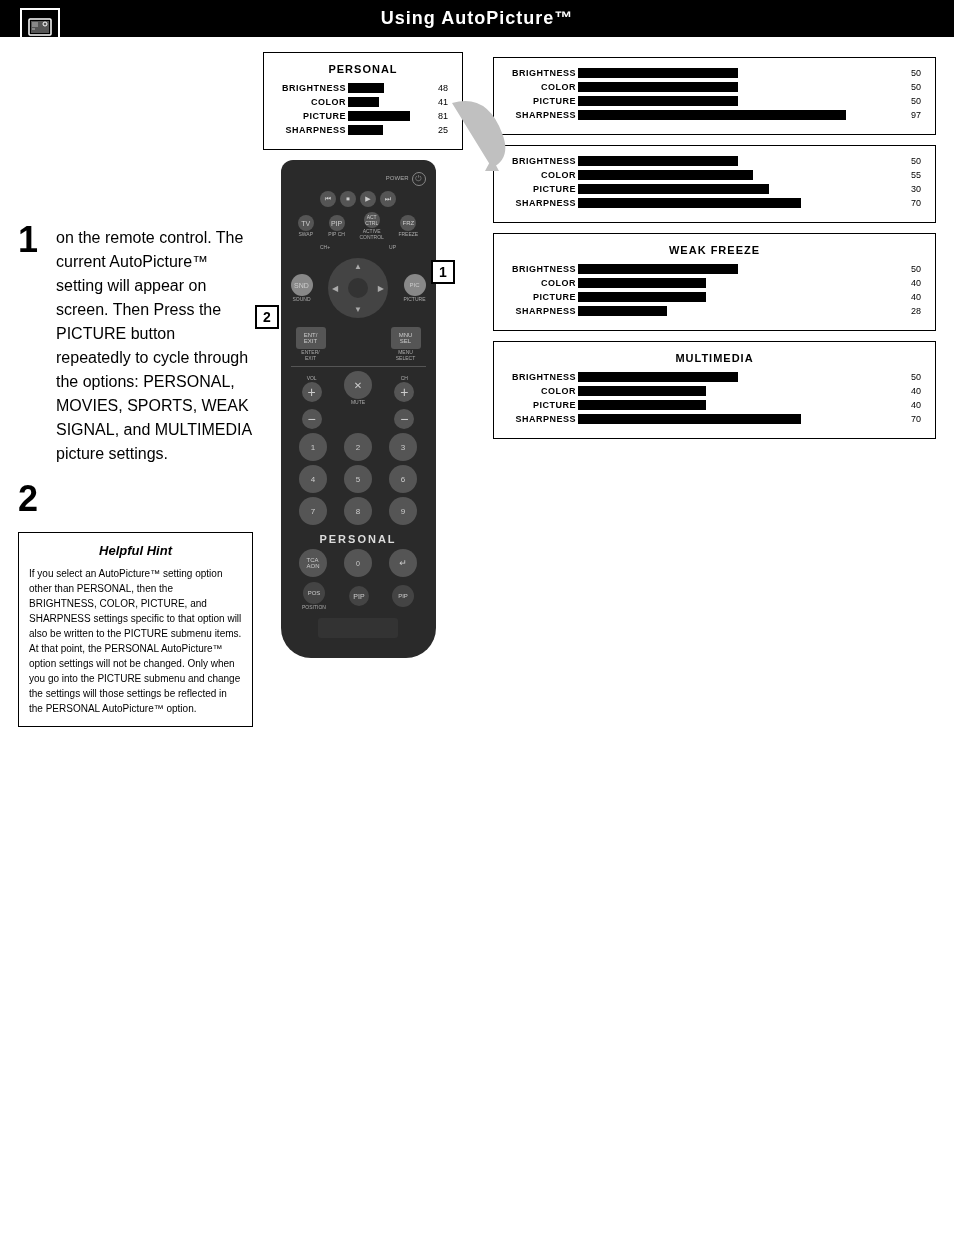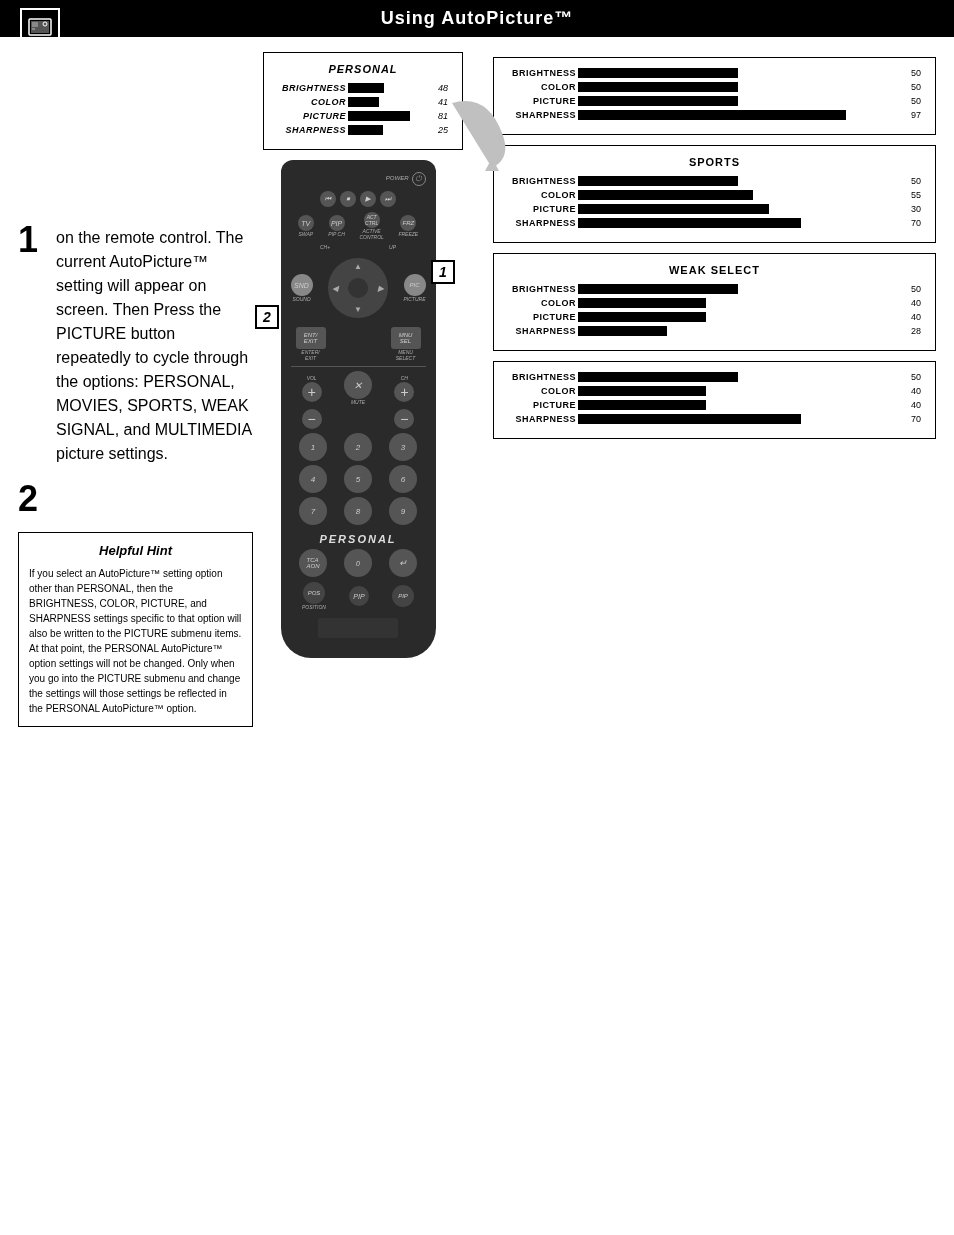--- a/index.html
+++ b/index.html
@@ -275,21 +275,21 @@
     </div>
 
     <div class="hint-box">
       <div class="hint-title">
         <span style="font-style:italic;">Helpful Hint</span>
       </div>
       <div class="hint-text">If you select an AutoPicture™ setting option other than PERSONAL, then the BRIGHTNESS, COLOR, PICTURE, and SHARPNESS settings specific to that option will also be written to the PICTURE submenu items. At that point, the PERSONAL AutoPicture™ option settings will not be changed. Only when you go into the PICTURE submenu and change the settings will those settings be reflected in the PERSONAL AutoPicture™ option.</div>
     </div>
   </div>
 
-  <div style="width:210px; flex-shrink:0; position:relative;font-style:italic;">
+  <div style="width:210px; flex-shrink:0; position:relative;">
 
     <div style="margin-bottom:0; margin-left:10px;">
       <div class="settings-panel" style="width:195px; position:relative;">
         <div class="panel-title">PERSONAL</div>
         <div id="personal-rows">
             <div class="setting-row">
               <div class="setting-label">BRIGHTNESS</div>
               <div class="setting-bar-container">
                 <div class="setting-bar" style="width: 48%;"></div>
               </div>
@@ -490,21 +490,20 @@
             <div class="setting-label">SHARPNESS</div>
             <div class="setting-bar-container">
               <div class="setting-bar" style="width: 84%;"></div>
             </div>
             <div class="setting-value">97</div>
           </div>
         </div>
     </div>
 
     <div class="settings-panel" style="margin-bottom:10px;">
-      <div class="panel-title">SPORTS</div>
       <div id="sports-rows">
           <div class="setting-row">
             <div class="setting-label">BRIGHTNESS</div>
             <div class="setting-bar-container">
               <div class="setting-bar" style="width: 50%;"></div>
             </div>
             <div class="setting-value">50</div>
           </div>
           <div class="setting-row">
             <div class="setting-label">COLOR</div>
@@ -524,21 +523,21 @@
             <div class="setting-label">SHARPNESS</div>
             <div class="setting-bar-container">
               <div class="setting-bar" style="width: 70%;"></div>
             </div>
             <div class="setting-value">70</div>
           </div>
         </div>
     </div>
 
     <div class="settings-panel" style="margin-bottom:10px;">
-      <div class="panel-title">WEAK SELECT</div>
+      <div class="panel-title">WEAK FREEZE</div>
       <div id="weak-signal-rows">
           <div class="setting-row">
             <div class="setting-label">BRIGHTNESS</div>
             <div class="setting-bar-container">
               <div class="setting-bar" style="width: 50%;"></div>
             </div>
             <div class="setting-value">50</div>
           </div>
           <div class="setting-row">
             <div class="setting-label">COLOR</div>
@@ -558,20 +557,21 @@
             <div class="setting-label">SHARPNESS</div>
             <div class="setting-bar-container">
               <div class="setting-bar" style="width: 28%;"></div>
             </div>
             <div class="setting-value">28</div>
           </div>
         </div>
     </div>
 
     <div class="settings-panel">
+      <div class="panel-title">MULTIMEDIA</div>
       <div id="multimedia-rows">
           <div class="setting-row">
             <div class="setting-label">BRIGHTNESS</div>
             <div class="setting-bar-container">
               <div class="setting-bar" style="width: 50%;"></div>
             </div>
             <div class="setting-value">50</div>
           </div>
           <div class="setting-row">
             <div class="setting-label">COLOR</div>

